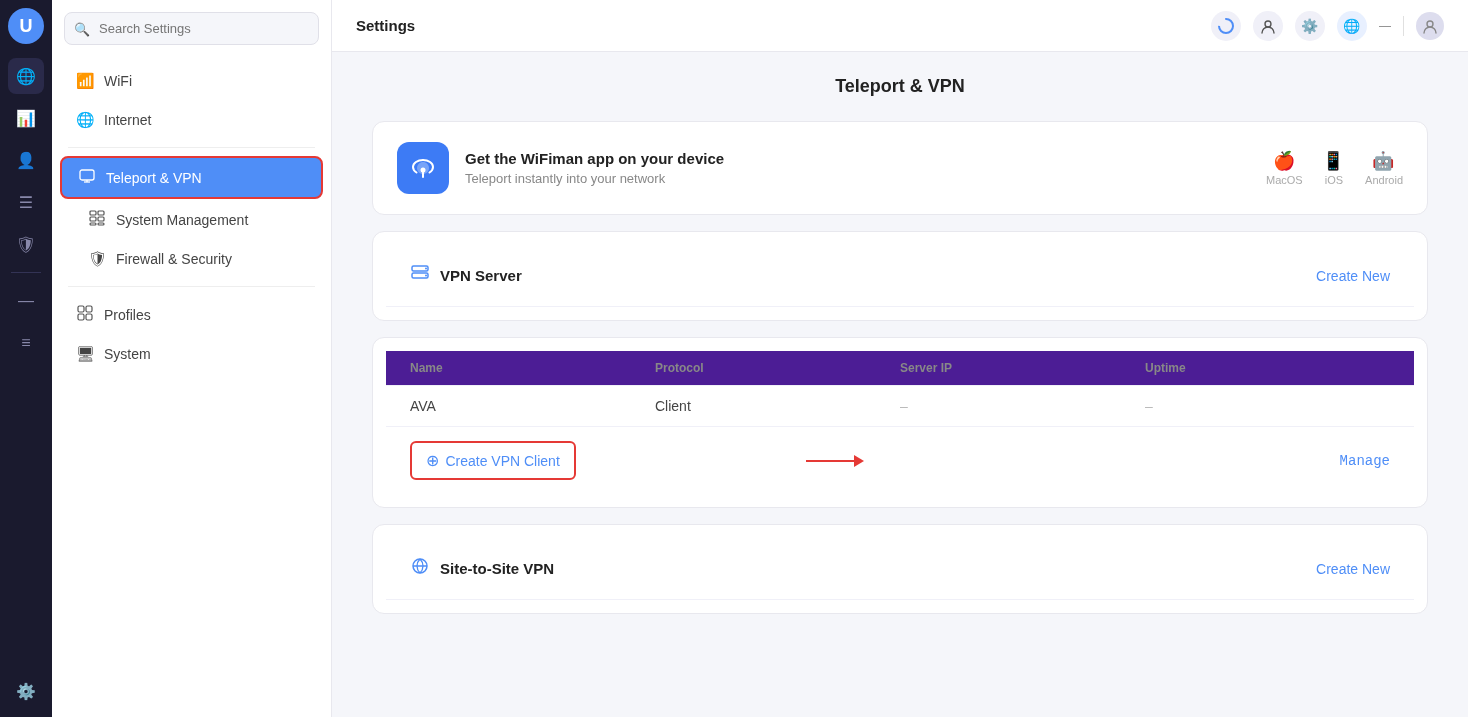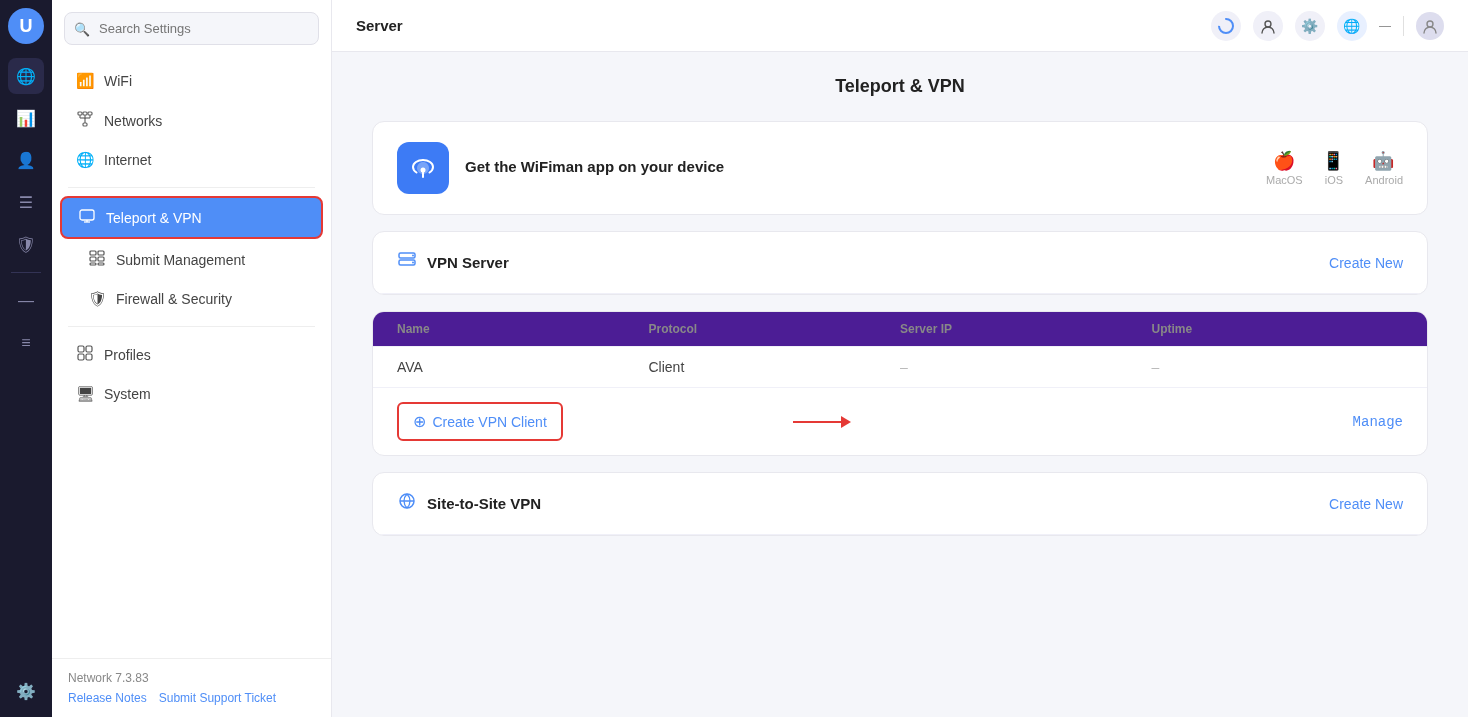--- a/index.html
+++ b/index.html
@@ -155,21 +155,21 @@
     }
     .card-promo-text { flex: 1; }
     .card-promo-title { font-size: 15px; font-weight: 600; color: #222; margin-bottom: 4px; }
     .card-promo-subtitle { font-size: 13px; color: #888; }
     .card-promo-platforms { display: flex; gap: 20px; align-items: center; }
     .platform-item { display: flex; flex-direction: column; align-items: center; gap: 2px; }
     .platform-icon { font-size: 18px; color: #999; }
     .platform-label { font-size: 11px; color: #aaa; }
 
     
-    .section-card { padding: 0; }
+    .section-card { padding: 13px; }
     .section-header {
       display: flex;
       align-items: center;
       justify-content: space-between;
       padding: 18px 24px;
       border-bottom: 1px solid #f0f0f8;
     }
     .section-header-left { display: flex; align-items: center; gap: 10px; }
     .section-icon { font-size: 18px; color: #4f8ef7; }
     .section-title { font-size: 15px; font-weight: 600; color: #222; }
@@ -261,36 +261,20 @@
     <input type="text" placeholder="Search Settings" style="">
   </div>
 
   <nav class="sidebar-nav">
 
     <div class="sidebar-item">
       <span class="sidebar-icon">📶</span>
       <span>WiFi</span>
     </div>
 
-    <div class="sidebar-item">
-      <span class="sidebar-icon">
-        <svg width="16" height="16" viewBox="0 0 16 16" fill="none">
-          <rect x="1" y="1" width="4" height="3" rx="1" stroke="#666" stroke-width="1.2"></rect>
-          <rect x="6" y="1" width="4" height="3" rx="1" stroke="#666" stroke-width="1.2"></rect>
-          <rect x="11" y="1" width="4" height="3" rx="1" stroke="#666" stroke-width="1.2"></rect>
-          <rect x="6" y="12" width="4" height="3" rx="1" stroke="#666" stroke-width="1.2"></rect>
-          <line x1="8" y1="4" x2="8" y2="8" stroke="#666" stroke-width="1.2"></line>
-          <line x1="3" y1="4" x2="3" y2="7" stroke="#666" stroke-width="1.2"></line>
-          <line x1="13" y1="4" x2="13" y2="7" stroke="#666" stroke-width="1.2"></line>
-          <line x1="3" y1="7" x2="13" y2="7" stroke="#666" stroke-width="1.2"></line>
-          <line x1="8" y1="7" x2="8" y2="12" stroke="#666" stroke-width="1.2"></line>
-        </svg>
-      </span>
-      <span>Networks</span>
-    </div>
 
     <div class="sidebar-item">
       <span class="sidebar-icon">🌐</span>
       <span>Internet</span>
     </div>
 
     <div class="sidebar-divider"></div>
 
     <div class="sidebar-item active-highlight" style="background:#4f8ef7;color:#fff;border:2px solid #e53935;border-radius:8px;">
       <span class="sidebar-icon">
@@ -307,21 +291,21 @@
       <span class="sidebar-icon">
         <svg width="16" height="16" viewBox="0 0 16 16" fill="none">
           <rect x="1" y="1" width="6" height="4" rx="1" stroke="#555" stroke-width="1.2"></rect>
           <rect x="9" y="1" width="6" height="4" rx="1" stroke="#555" stroke-width="1.2"></rect>
           <rect x="1" y="7" width="6" height="4" rx="1" stroke="#555" stroke-width="1.2"></rect>
           <rect x="9" y="7" width="6" height="4" rx="1" stroke="#555" stroke-width="1.2"></rect>
           <rect x="1" y="13" width="6" height="2" rx="1" stroke="#555" stroke-width="1.2"></rect>
           <rect x="9" y="13" width="6" height="2" rx="1" stroke="#555" stroke-width="1.2"></rect>
         </svg>
       </span>
-      <span>Submit Management</span>
+      <span>System Management</span>
     </div>
 
     <div class="sidebar-item sub">
       <span class="sidebar-icon">🛡</span>
       <span>Firewall &amp; Security</span>
     </div>
 
     <div class="sidebar-divider"></div>
 
     <div class="sidebar-item">
@@ -335,34 +319,27 @@
       </span>
       <span>Profiles</span>
     </div>
 
     <div class="sidebar-item">
       <span class="sidebar-icon">🖥</span>
       <span>System</span>
     </div>
   </nav>
 
-  <div class="sidebar-footer">
-    <div class="sidebar-version">Network 7.3.83</div>
-    <div class="sidebar-links">
-      <a class="sidebar-link">Release Notes</a>
-      <a class="sidebar-link">Submit Support Ticket</a>
-    </div>
-  </div>
 </div>
 
 <div class="main">
 
   <div class="topbar">
     <div class="topbar-left">
-      <span class="topbar-app-name">Server</span>
+      <span class="topbar-app-name">Settings</span>
     </div>
     <div style="font-size:15px;font-weight:600;color:#222;">
       
     </div>
     <div class="topbar-right">
       <div class="topbar-icon">
         <svg width="18" height="18" viewBox="0 0 18 18" fill="none">
           <circle cx="9" cy="9" r="7" stroke="#4f8ef7" stroke-width="2" stroke-dasharray="22 10"></circle>
         </svg>
       </div>
@@ -394,20 +371,21 @@
           <svg width="28" height="28" viewBox="0 0 28 28" fill="none">
             <path d="M14 20c-3.3 0-6-2.7-6-6s2.7-6 6-6 6 2.7 6 6-2.7 6-6 6z" fill="white" opacity="0.3"></path>
             <path d="M14 6C8.5 6 4 9.1 4 13c0 2.2 1.4 4.2 3.5 5.5" stroke="white" stroke-width="2" stroke-linecap="round"></path>
             <path d="M14 6c5.5 0 10 3.1 10 7 0 2.2-1.4 4.2-3.5 5.5" stroke="white" stroke-width="2" stroke-linecap="round"></path>
             <circle cx="14" cy="16" r="2.5" fill="white"></circle>
             <line x1="14" y1="18.5" x2="14" y2="23" stroke="white" stroke-width="2" stroke-linecap="round"></line>
           </svg>
         </div>
         <div class="card-promo-text">
           <div class="card-promo-title">Get the WiFiman app on your device</div>
+          <div class="card-promo-subtitle">Teleport instantly into your network</div>
         </div>
         <div class="card-promo-platforms">
           <div class="platform-item">
             <span class="platform-icon">🍎</span>
             <span class="platform-label">MacOS</span>
           </div>
           <div class="platform-item">
             <span class="platform-icon">📱</span>
             <span class="platform-label">iOS</span>
           </div>

